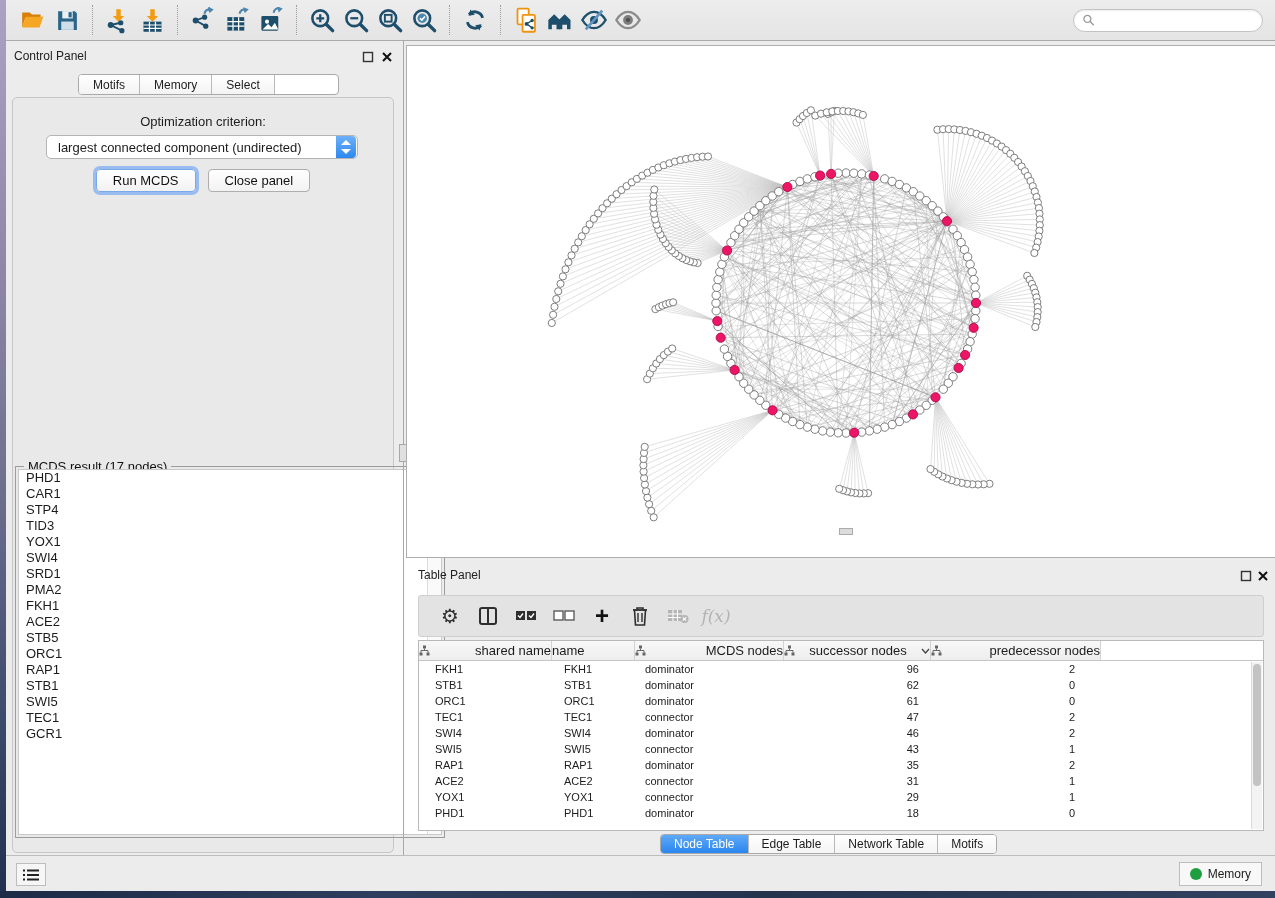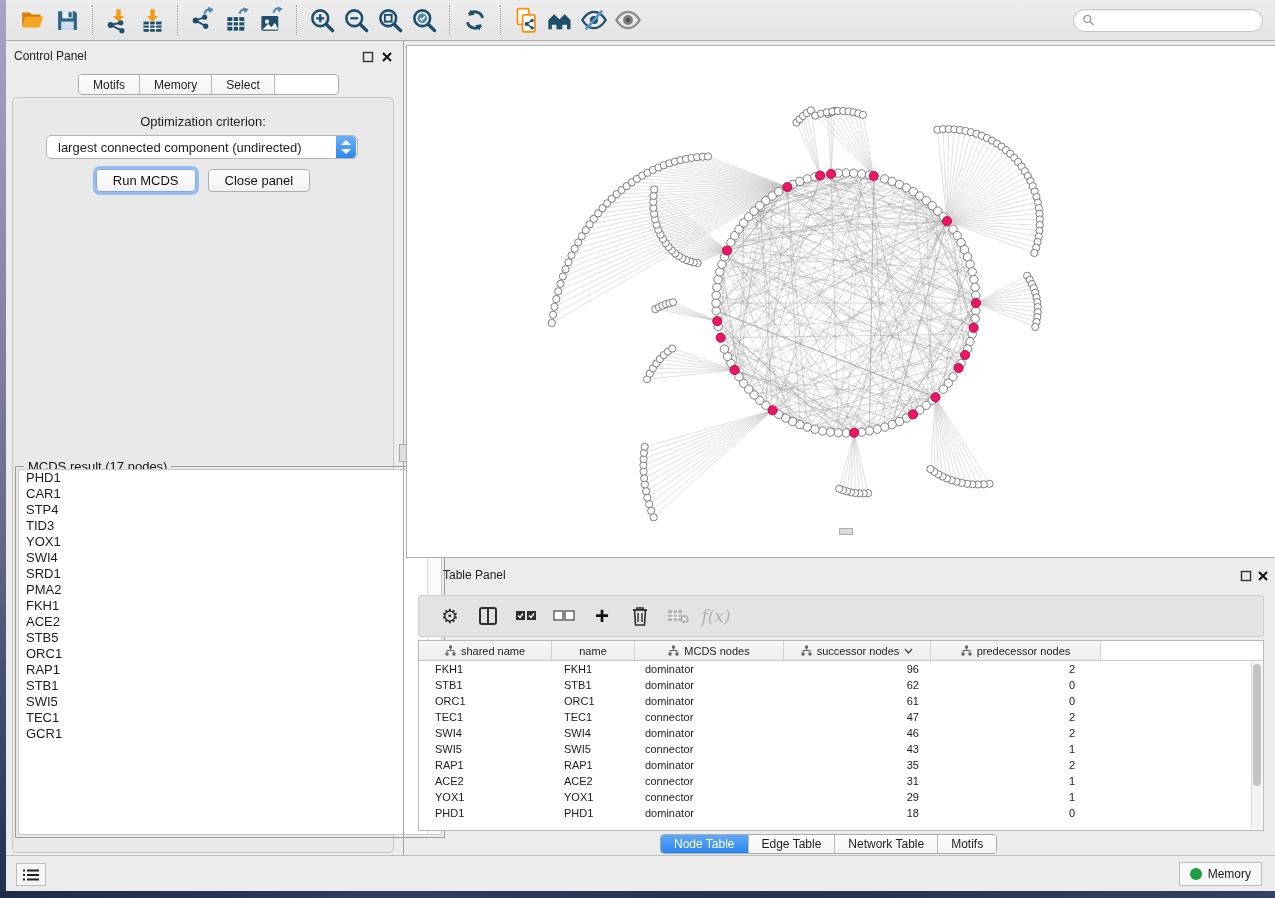--- a/index.html
+++ b/index.html
@@ -60,31 +60,31 @@
   .netwin { position:absolute; left:406px; top:45px; width:869px; height:513px; border:1px solid #aeaeae; border-right:none; background:#fff; }
   .net-titlebar { height:20px; background:linear-gradient(#ececec,#dcdcdc); border-bottom:1px solid #b2b2b2;
     display:flex; align-items:center; position:relative; }
   .tlight { width:12px; height:12px; border-radius:50%; margin-left:8px; border:1px solid rgba(0,0,0,.15); }
   .tl-red { background:#ff5f57; } .tl-yellow { background:#febc2e; } .tl-green { background:#28c840; }
   .net-title { position:absolute; left:0; width:100%; text-align:center; font-size:12px; color:#333; }
   .net-canvas { position:relative; width:867px; height:491px; background:#fff; }
   .hsplit-handle { position:absolute; left:432px; bottom:2px; width:14px; height:7px; background:#dcdcdc; border:1px solid #ababab; }
 
   
-  .tp-title { position:absolute; left:418px; top:568px; font-size:12px; color:#222;margin-left:25px; }
+  .tp-title { position:absolute; left:418px; top:568px; font-size:12px; color:#222; }
   .tp-toolbar { position:absolute; left:418px; top:595px; width:846px; height:42px; background:#e3e3e3;
     border:1px solid #cfcfcf; border-radius:3px; display:flex; align-items:center; padding-left:12px; }
   .tp-btn { width:38px; height:34px; display:flex; align-items:center; justify-content:center; }
   .gear-glyph { font-size:20px; color:#2e2e2e; font-family:"DejaVu Sans",sans-serif; }
   .plus-glyph { font-size:24px; font-weight:bold; color:#111; line-height:20px; }
   .fx-glyph { font-family:"DejaVu Serif",serif; font-style:italic; font-size:17px; color:#b3b3b3; }
 
   .table-frame { position:absolute; left:418px; top:640px; width:846px; height:191px; background:#fff; border:1px solid #b9b9b9; }
   .thead { display:flex; height:20px; background:linear-gradient(#f8f8f8,#ededed); border-bottom:1px solid #c6c6c6; }
-  .th { display:flex; align-items:center; justify-content:center; gap:5px; font-size:11px; color:#1c1c1c;
+  .th { display:flex; align-items:center; justify-content:space-between; gap:5px; font-size:13px; color:#1c1c1c;
     border-right:1px solid #d2d2d2; position:relative; }
   .th .treeicon { flex:0 0 auto; }
   .trow { display:flex; height:16px; font-size:11px; align-items:center; }
   .td { overflow:hidden; white-space:nowrap; }
   .td.c0 { width:133px; padding-left:16px; }
   .td.c1 { width:83px; padding-left:12px; }
   .td.c2 { width:149px; padding-left:10px; }
   .td.c3 { width:147px; text-align:right; padding-right:12px; }
   .td.c4 { width:170px; text-align:right; padding-right:26px; }
   .tscroll { position:absolute; right:1px; top:21px; bottom:1px; width:11px; background:#f3f3f3; border-left:1px solid #dadada; }

